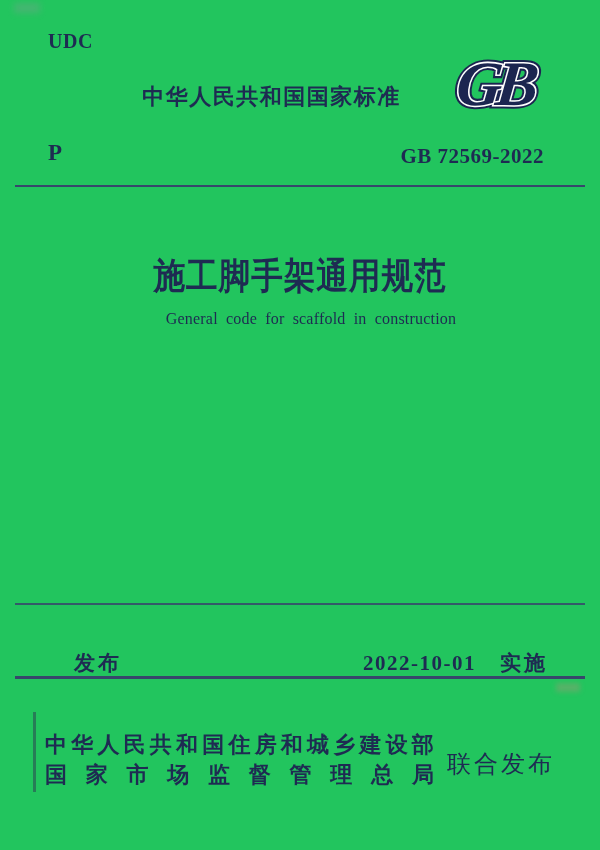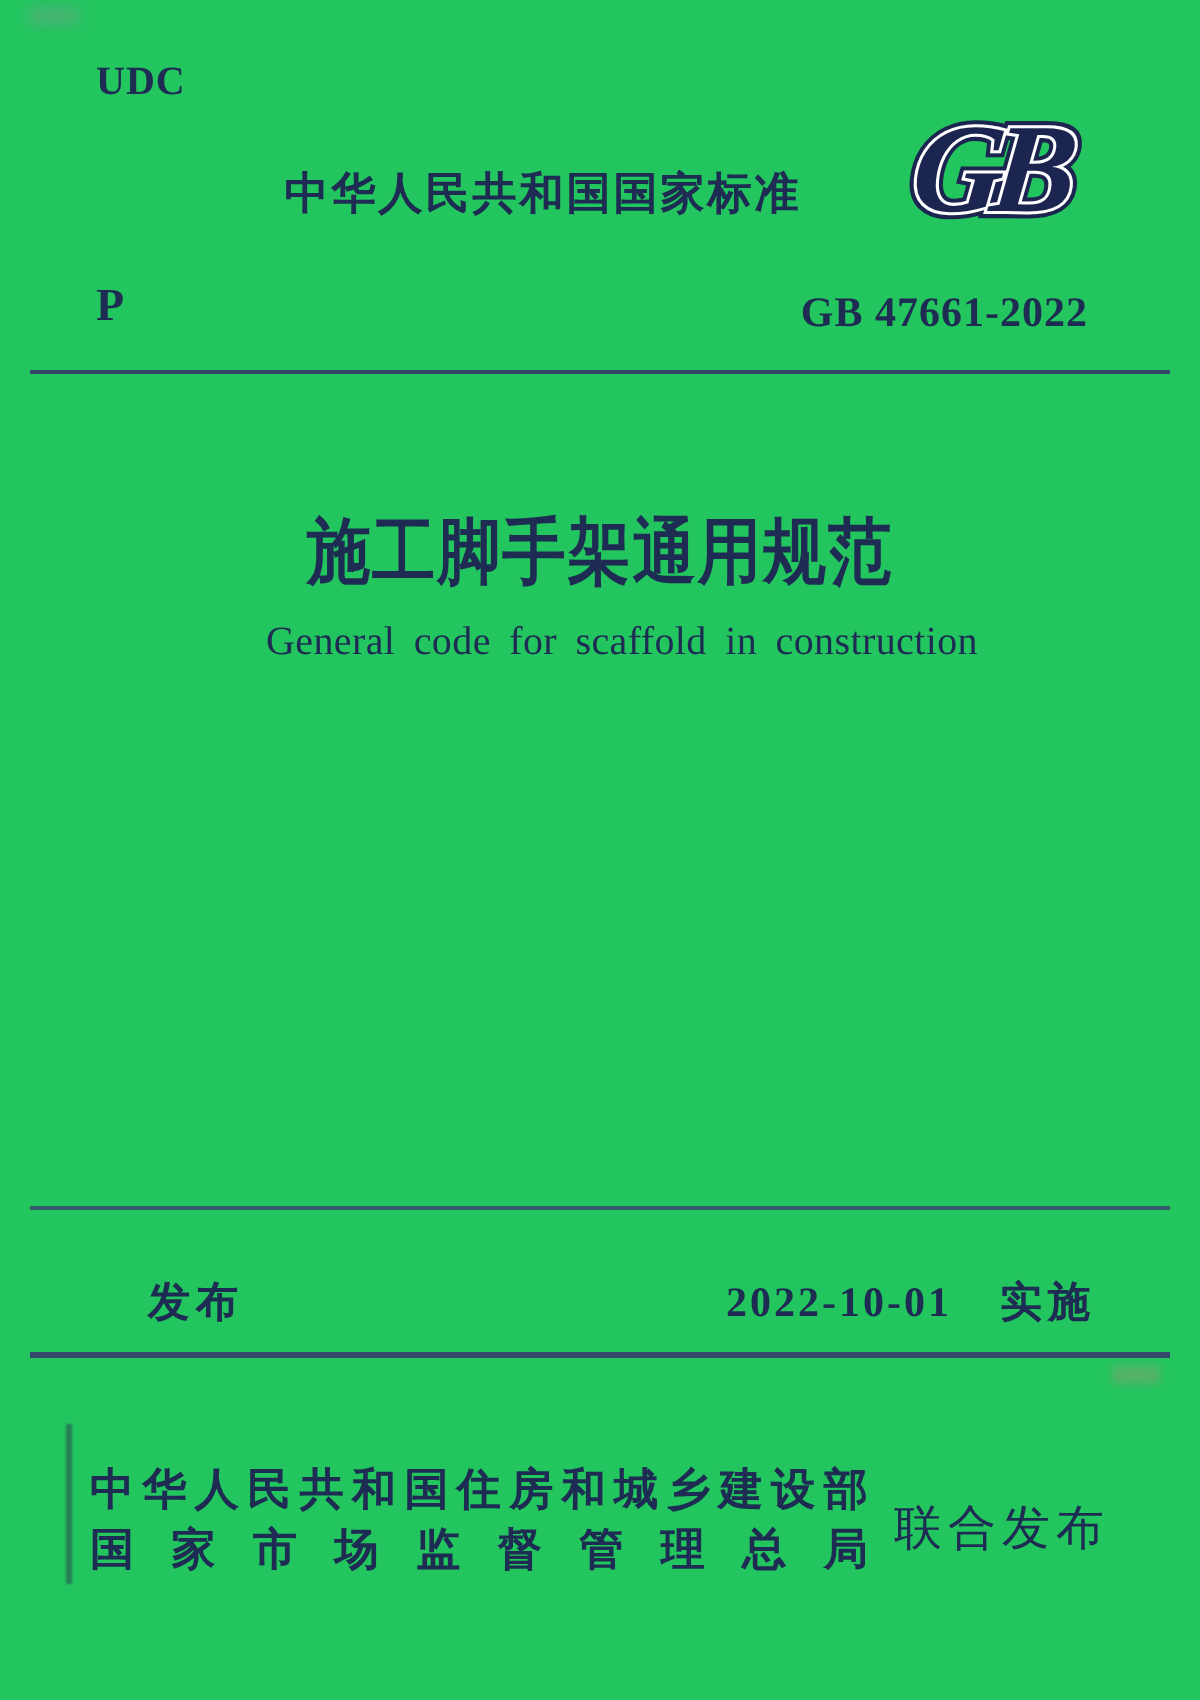--- a/index.html
+++ b/index.html
@@ -50,36 +50,36 @@
   .title-cn{
     position:absolute;left:0;right:0;top:252px;
     text-align:center;
     font-size:36px;font-weight:600;letter-spacing:1px;
     transform:scaleX(.88);transform-origin:center;
     white-space:nowrap;
   }
   .title-en{
     position:absolute;left:22px;right:0;top:310px;
     text-align:center;
-    font-size:20px;font-weight:500;
+    font-size:16px;font-weight:500;
     word-spacing:4px;letter-spacing:.2px;
     white-space:nowrap;
   }
   
   .dates-row{position:absolute;left:50px;right:52px;top:637px;height:30px;}
   .date-group{position:absolute;top:0;display:flex;align-items:baseline;}
   .date-group.left{left:0;}
   .date-group.right{right:0;}
   .date-value{
     font-weight:bold;font-size:21px;letter-spacing:1.5px;
   }
   .date-label{
     margin-left:24px;
     font-family:"Liberation Sans", sans-serif;
-    font-weight:bold;font-size:21px;letter-spacing:3px;
+    font-weight:bold;font-size:21px;letter-spacing:3px;margin-top:12px;
   }
   
   .publishers{
     position:absolute;left:45px;top:731px;width:389px;
     font-family:"Liberation Sans", sans-serif;
     font-weight:bold;font-size:22px;
   }
   .pub-line{
     display:flex;justify-content:space-between;
     height:30px;line-height:28px;
@@ -118,21 +118,21 @@
   <svg class="gb-logo" viewBox="0 0 100 66" aria-hidden="true">
     <g transform="translate(6,0) skewX(-6)">
       <text x="50" y="53" text-anchor="middle" fill="none" stroke="#1b2550" stroke-width="7">GB</text>
       <text x="50" y="53" text-anchor="middle" fill="none" stroke="#ffffff" stroke-width="3">GB</text>
       <text x="50" y="53" text-anchor="middle" fill="#1b2550">GB</text>
     </g>
   </svg>
 
   <div class="class-mark">P</div>
 
-  <div class="std-number">GB 47661-2022</div>
+  <div class="std-number">GB 72569-2022</div>
 
   <div class="rule rule-top"></div>
 
   <div class="title-cn">施工脚手架通用规范</div>
 
   <div class="title-en">General code for scaffold in construction</div>
 
   <div class="rule rule-mid"></div>
 
   <div class="dates-row">

